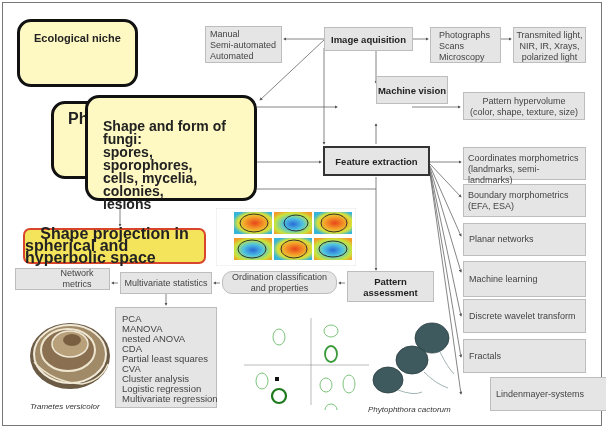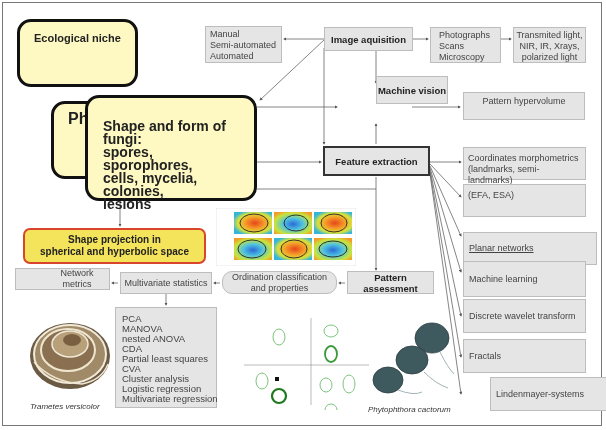--- a/index.html
+++ b/index.html
@@ -4,21 +4,21 @@
 <style>
   html,body{margin:0;padding:0;background:#fff;}
   body{width:606px;height:430px;position:relative;overflow:hidden;font-family:"Liberation Sans",sans-serif;color:#333;}
   .frame{position:absolute;left:2px;top:2px;width:600px;height:424px;border:1px solid #777;box-sizing:border-box;}
   .box{position:absolute;border:1px solid #bdbdbd;background:#e5e5e5;box-sizing:border-box;font-size:9px;line-height:11px;color:#444;}
   .box.center{display:flex;align-items:center;justify-content:center;text-align:center;}
   .box.left{display:flex;align-items:center;padding-left:5px;}
   .bold{font-weight:bold;color:#222;font-size:9.5px;}
   .round{position:absolute;border:3px solid #111;border-radius:14px;background:#fef9c3;box-sizing:border-box;font-weight:bold;color:#222;}
   .lines{position:absolute;left:0;top:0;}
-  .yellow{position:absolute;left:23px;top:228px;width:183px;height:36px;background:#f4e45c;border:2px solid #d9452a;border-radius:7px;box-sizing:border-box;display:flex;flex-direction:column;align-items:center;justify-content:center;font-weight:bold;font-size:10px;line-height:12px;color:#222;}
+  .yellow{position:absolute;left:23px;top:228px;width:183px;height:36px;background:#f4e45c;border:2px solid #d9452a;border-radius:7px;box-sizing:border-box;display:flex;flex-direction:column;align-items:center;justify-content:center;font-weight:bold;font-size:16px;line-height:12px;color:#222;}
   .caption{position:absolute;font-style:italic;font-size:8px;color:#333;}
   .stats-list div{white-space:nowrap;}
 </style>
 </head>
 <body>
 
 <div class="frame"></div>
 
 <svg class="lines" width="606" height="430">
   <defs>
@@ -105,34 +105,36 @@
   <div>NIR, IR, Xrays,</div>
   <div>polarized light</div>
 </div>
 
 <div class="box center bold" style="left:340px;top:76px;width:72px;height:28px;margin-left:36px;">
   <span>Machine vision</span>
 </div>
 
 <div class="box" style="left:463px;top:92px;width:122px;height:28px;text-align:center;padding-top:3px;">
   <div>Pattern hypervolume</div>
+  <div>(color, shape, texture, size)</div>
 </div>
 
 <div class="box center bold" style="left:323px;top:146px;width:107px;height:30px;border:2px solid #333;">
   <span>Feature extraction</span>
 </div>
 
 <div class="box" style="left:463px;top:147px;width:123px;height:33px;padding:5px 4px;">
   <div>Coordinates morphometrics</div>
   <div>(landmarks, semi-landmarks)</div>
 </div>
 <div class="box" style="left:463px;top:184px;width:123px;height:33px;padding:5px 4px;">
+  <div>Boundary morphometrics</div>
   <div>(EFA, ESA)</div>
 </div>
-<div class="box left" style="left:463px;top:232px;width:134px;height:33px;text-decoration:underline;">
+<div class="box left" style="left:463px;top:223px;width:123px;height:33px;">
   <span>Planar networks</span>
 </div>
 <div class="box left" style="left:463px;top:261px;width:123px;height:36px;">
   <span>Machine learning</span>
 </div>
 <div class="box left" style="left:463px;top:299px;width:123px;height:34px;">
   <span>Discrete wavelet transform</span>
 </div>
 <div class="box left" style="left:463px;top:339px;width:123px;height:34px;">
   <span>Fractals</span>
@@ -181,21 +183,21 @@
   <g>
     <rect x="58" y="30" width="38" height="22" fill="url(#hot)"></rect>
     <ellipse cx="78" cy="41" rx="13" ry="9" fill="none" stroke="#222" stroke-width="0.9"></ellipse>
   </g>
   <g>
     <rect x="98" y="30" width="38" height="22" fill="url(#cold)"></rect>
     <ellipse cx="117" cy="41" rx="14" ry="8" fill="none" stroke="#222" stroke-width="0.9"></ellipse>
   </g>
 </svg>
 
-<div class="box center bold" style="left:347px;top:271px;width:87px;height:23px;">
+<div class="box center bold" style="left:347px;top:271px;width:87px;height:31px;">
   <span>Pattern assessment</span>
 </div>
 
 <div class="box" style="left:222px;top:271px;width:115px;height:23px;text-align:center;padding-top:0;border-radius:10px;">
   <div>Ordination classification</div>
   <div>and properties</div>
 </div>
 
 <div class="box center" style="left:120px;top:272px;width:92px;height:22px;">
   <span>Multivariate statistics</span>

